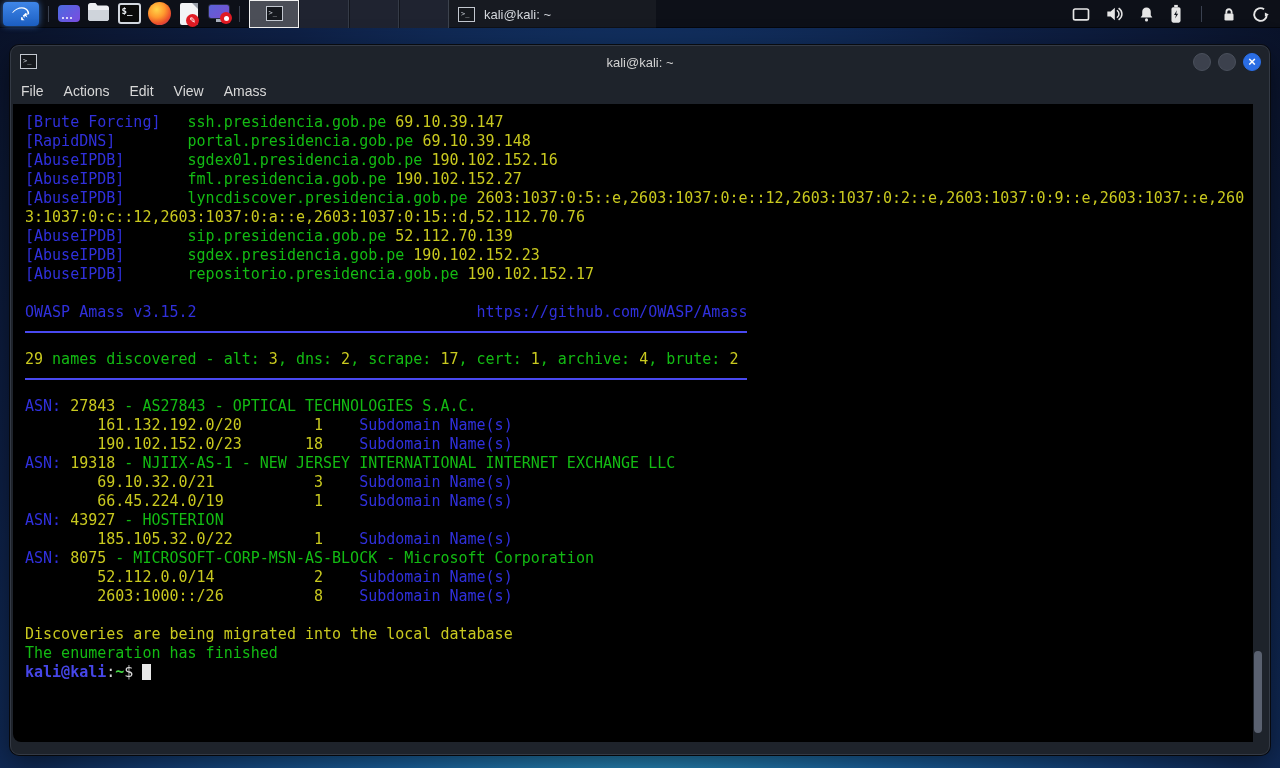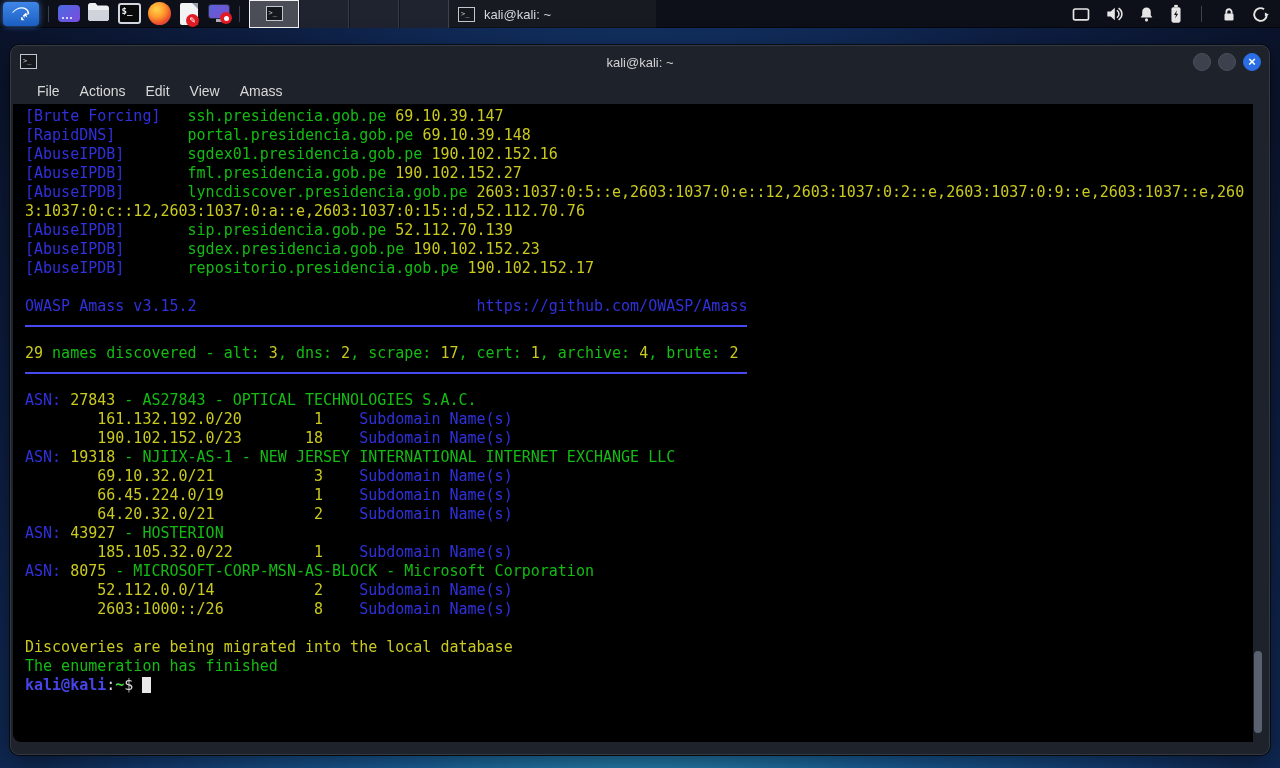--- a/index.html
+++ b/index.html
@@ -72,26 +72,26 @@
     position:absolute; left:10px; top:45px; width:1260px; height:710px;
     background:#1e232b; border-radius:9px; border:1px solid #343a45;
     box-shadow:0 10px 30px rgba(0,0,0,.55), 0 0 0 1px #0a0d13;
   }
   .titlebar { position:absolute; top:0; left:0; right:0; height:32px; display:flex; align-items:center; }
   .title-icon { position:absolute; left:9px; top:8px; }
   .title-text { width:100%; text-align:center; color:#d2d2d2; font-size:13px; }
   .controls { position:absolute; right:8px; top:7px; display:flex; gap:7px; }
   .ctrl { width:18px; height:18px; border-radius:50%; background:#3c414d; border:1px solid #4a505c; }
   .ctrl.close { background:#2a6de4; border-color:#2a6de4; color:#fff; font-size:13px; font-weight:bold; line-height:16px; text-align:center; }
-  .menubar { position:absolute; top:32px; left:0; right:0; height:26px; display:flex; align-items:center; padding-left:16px; }
+  .menubar { position:absolute; top:32px; left:0; right:0; height:26px; display:flex; align-items:center; }
   .menu-item { color:#d8d8d8; font-size:14px; padding:0 10px; }
   .screen {
     position:absolute; top:58px; left:2px; width:1240px; bottom:12px;
     background:#000; border-bottom-left-radius:8px; overflow:hidden;
-    padding:3px 0 0 12px;
+    padding:9px 0 0 12px;
   }
   .trow {
     height:19px; line-height:19px; white-space:pre;
     font-family:"DejaVu Sans Mono",monospace; font-size:15px;
   }
   .bold { font-weight:bold; }
   .c-blue { color:var(--blue); } .c-green { color:var(--green); }
   .c-yellow { color:var(--yellow); } .c-white { color:var(--white); }
   .c-pblue { color:var(--prompt_blue); } .c-pgreen { color:var(--prompt_green); }
   .rule { width:722px; height:2px; background:var(--rule); margin-top:9px; }
@@ -241,21 +241,20 @@
         <div class="trow"><span class="c-blue">OWASP Amass v3.15.2                               </span><span class="c-blue">https://github.com/OWASP/Amass</span></div>
         <div class="trow"><div class="rule"></div></div>
         <div class="trow"><span class="c-yellow">29</span><span class="c-green"> names discovered - alt: </span><span class="c-yellow">3</span><span class="c-green">, dns: </span><span class="c-yellow">2</span><span class="c-green">, scrape: </span><span class="c-yellow">17</span><span class="c-green">, cert: </span><span class="c-yellow">1</span><span class="c-green">, archive: </span><span class="c-yellow">4</span><span class="c-green">, brute: </span><span class="c-yellow">2</span></div>
         <div class="trow"><div class="rule"></div></div>
         <div class="trow"><span class="c-blue">ASN: </span><span class="c-yellow">27843</span><span class="c-green"> - AS27843 - OPTICAL TECHNOLOGIES S.A.C.</span></div>
         <div class="trow"><span class="c-white">        </span><span class="c-yellow">161.132.192.0/20</span><span class="c-yellow">        1</span><span class="c-white">    </span><span class="c-blue">Subdomain Name(s)</span></div>
         <div class="trow"><span class="c-white">        </span><span class="c-yellow">190.102.152.0/23</span><span class="c-yellow">       18</span><span class="c-white">    </span><span class="c-blue">Subdomain Name(s)</span></div>
         <div class="trow"><span class="c-blue">ASN: </span><span class="c-yellow">19318</span><span class="c-green"> - NJIIX-AS-1 - NEW JERSEY INTERNATIONAL INTERNET EXCHANGE LLC</span></div>
         <div class="trow"><span class="c-white">        </span><span class="c-yellow">69.10.32.0/21   </span><span class="c-yellow">        3</span><span class="c-white">    </span><span class="c-blue">Subdomain Name(s)</span></div>
         <div class="trow"><span class="c-white">        </span><span class="c-yellow">66.45.224.0/19  </span><span class="c-yellow">        1</span><span class="c-white">    </span><span class="c-blue">Subdomain Name(s)</span></div>
-        <div class="trow"><span class="c-white">        </span><span class="c-yellow">64.20.32.0/21   </span><span class="c-yellow">        2</span><span class="c-white">    </span><span class="c-blue">Subdomain Name(s)</span></div>
         <div class="trow"><span class="c-blue">ASN: </span><span class="c-yellow">43927</span><span class="c-green"> - HOSTERION</span></div>
         <div class="trow"><span class="c-white">        </span><span class="c-yellow">185.105.32.0/22 </span><span class="c-yellow">        1</span><span class="c-white">    </span><span class="c-blue">Subdomain Name(s)</span></div>
         <div class="trow"><span class="c-blue">ASN: </span><span class="c-yellow">8075</span><span class="c-green"> - MICROSOFT-CORP-MSN-AS-BLOCK - Microsoft Corporation</span></div>
         <div class="trow"><span class="c-white">        </span><span class="c-yellow">52.112.0.0/14   </span><span class="c-yellow">        2</span><span class="c-white">    </span><span class="c-blue">Subdomain Name(s)</span></div>
         <div class="trow"><span class="c-white">        </span><span class="c-yellow">2603:1000::/26  </span><span class="c-yellow">        8</span><span class="c-white">    </span><span class="c-blue">Subdomain Name(s)</span></div>
         <div class="trow"><span class="c-white"> </span></div>
         <div class="trow"><span class="c-yellow">Discoveries are being migrated into the local database</span></div>
         <div class="trow"><span class="c-green">The enumeration has finished</span></div>
         <div class="trow"><span class="c-pblue bold">kali@kali</span><span class="c-white">:</span><span class="c-pgreen bold">~</span><span class="c-white">$ </span><span class="cursor"></span></div>
       </div>

